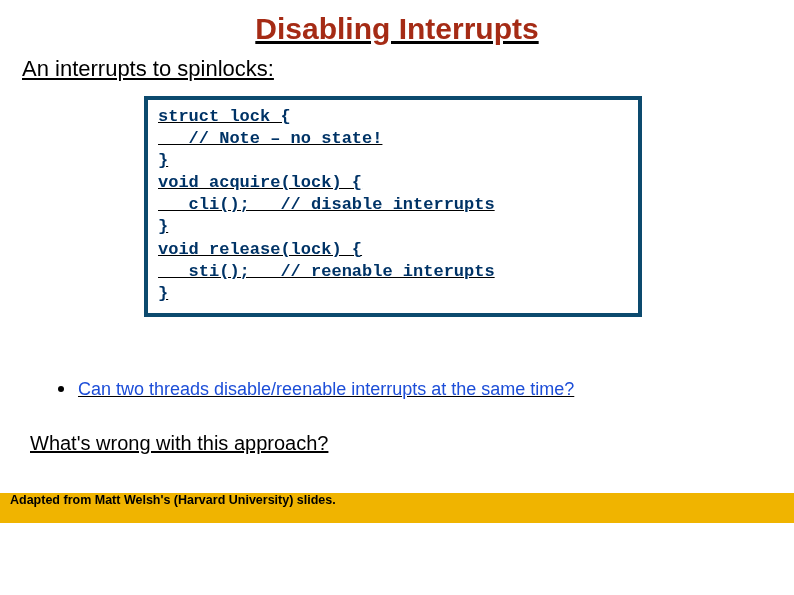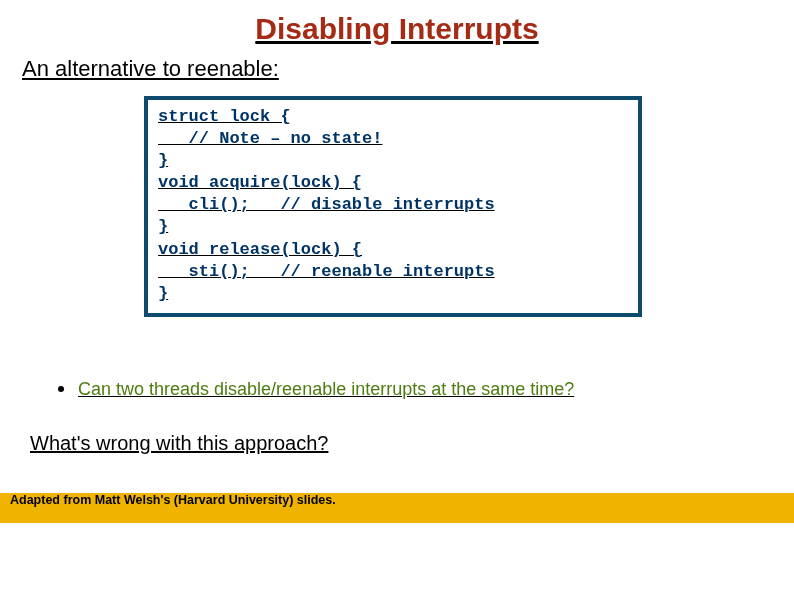--- a/index.html
+++ b/index.html
@@ -44,21 +44,21 @@
     font-family: "Courier New", Courier, monospace;
     font-size: 17px;
     font-weight: bold;
     color: #003366;
     line-height: 1.3;
     white-space: pre;
   }
   .bullet-row {
     margin: 62px 0 0 58px;
     font-size: 18px;
-    color: #4d7c0f;
+    color: #1d4ed8;
     display: flex;
     align-items: center;
   }
   .bullet-dot {
     width: 6px;
     height: 6px;
     background: #000;
     border-radius: 50%;
     margin-right: 14px;
     flex: 0 0 auto;
@@ -83,21 +83,21 @@
     font-size: 12.5px;
     font-weight: bold;
     color: #000;
   }
 </style>
 </head>
 <body>
 
 <div class="slide">
   <h1 class="title">Disabling Interrupts</h1>
-  <div class="subtitle">An alternative to reenable:</div>
+  <div class="subtitle">An interrupts to spinlocks:</div>
 
   <div class="codebox">
     <pre>struct lock {
    // Note – no state!
 }
 void acquire(lock) {
    cli();   // disable interrupts
 }
 void release(lock) {
    sti();   // reenable interupts

